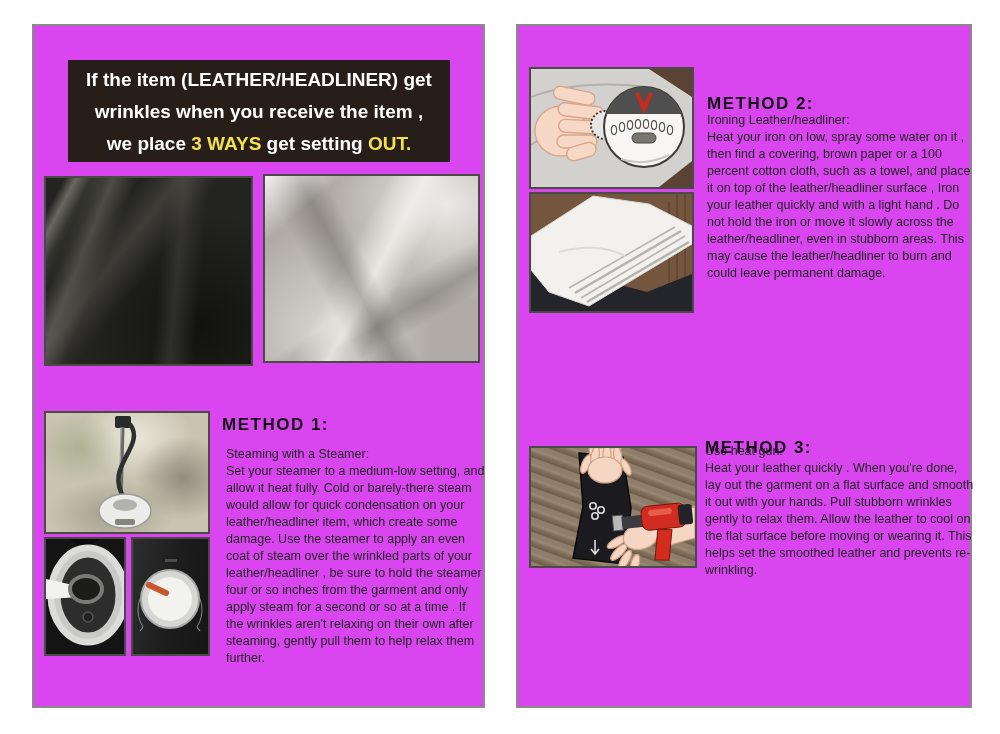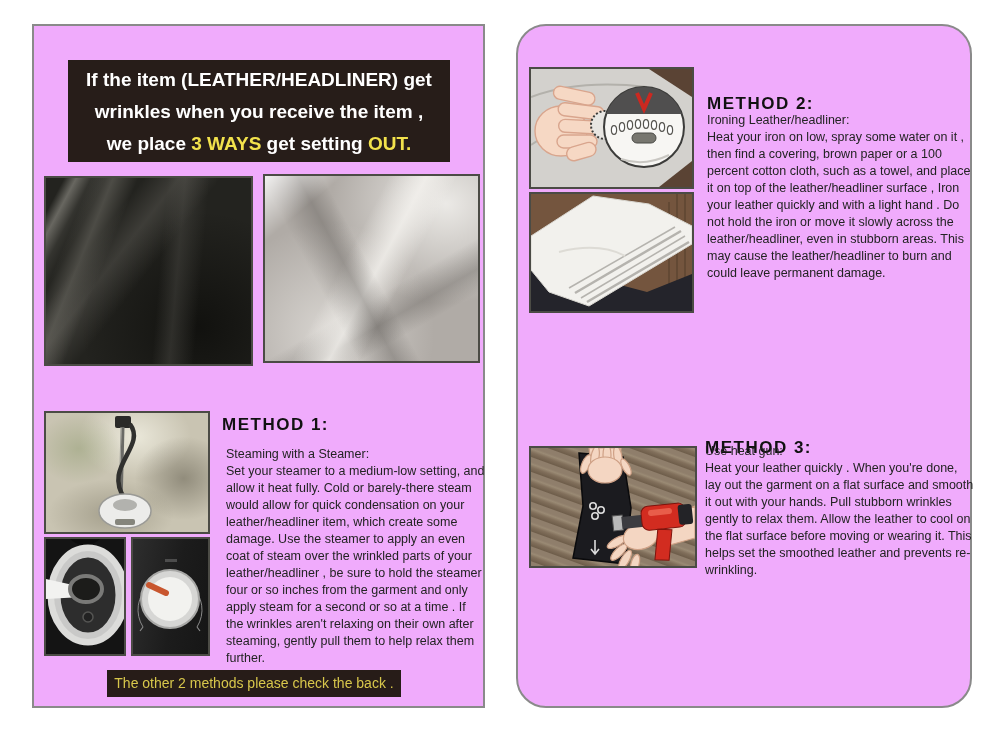--- a/index.html
+++ b/index.html
@@ -1,20 +1,20 @@
 <!DOCTYPE html>
 <html><head>
 <meta charset="utf-8">
 <style>
   * { margin:0; padding:0; box-sizing:border-box; }
   body { font-family:"Liberation Sans", sans-serif; background:#ffffff; }
   .canvas { position:relative; width:1000px; height:734px; background:#ffffff; overflow:hidden; }
-  .panel { position:absolute; top:24px; height:684px; background:#f0abfc; border:2px solid #8a8a8a; }
+  .panel { position:absolute; top:24px; height:684px; background:#d946ef; border:2px solid #8a8a8a; }
   .panel-left  { left:32px;  width:453px; }
-  .panel-right { left:516px; width:456px;border-radius:30px; }
+  .panel-right { left:516px; width:456px; }
 
   .banner { position:absolute; left:34px; top:34px; width:382px; height:102px;
             background:#271d19; color:#ffffff; text-align:center;
             font-weight:bold; font-size:19px; line-height:32px; padding-top:4px; }
   .yellow { color:#f2e24c; }
 
   .photo { position:absolute; border:2px solid #4b4b45; }
   .photo-dark { left:10px; top:150px; width:209px; height:190px;
     background-color:#23231f;
     background-image:
@@ -113,21 +113,20 @@
         <rect x="32" y="20" width="12" height="3" fill="#6a6a6a" opacity=".6"></rect>
         <path d="M10,88 A32,32 0 1 1 64,88" fill="none" stroke="#8a8a8a" stroke-width="1"></path>
         <path d="M10,88 l-3,4 M64,88 l3,4" stroke="#8a8a8a" stroke-width="1.2" fill="none"></path>
         <circle cx="37" cy="60" r="29" fill="#d6d6d4"></circle>
         <circle cx="37" cy="60" r="22" fill="#f2f2ef"></circle>
         <circle cx="37" cy="60" r="29" fill="none" stroke="#a8a8a6" stroke-width="2"></circle>
         <path d="M16,46 L33,54" stroke="#c8562e" stroke-width="6" stroke-linecap="round"></path>
       </svg>
     </div>
 
-    <div class="footer-note">The other 2 methods please check the back .</div>
   </div>
 
   <div class="panel panel-right">
 
     <div class="fig fig-iron">
       <svg width="161" height="118" viewBox="0 0 161 118">
         <path d="M0,28 Q48,10 116,18" stroke="#b3b1ab" stroke-width="2" fill="none"></path>
         <path d="M0,76 Q38,50 70,54" stroke="#b3b1ab" stroke-width="2" fill="none"></path>
         <polygon points="118,0 161,0 161,28" fill="#5a4334"></polygon>
         <polygon points="161,92 161,118 128,118" fill="#5a4334"></polygon>

